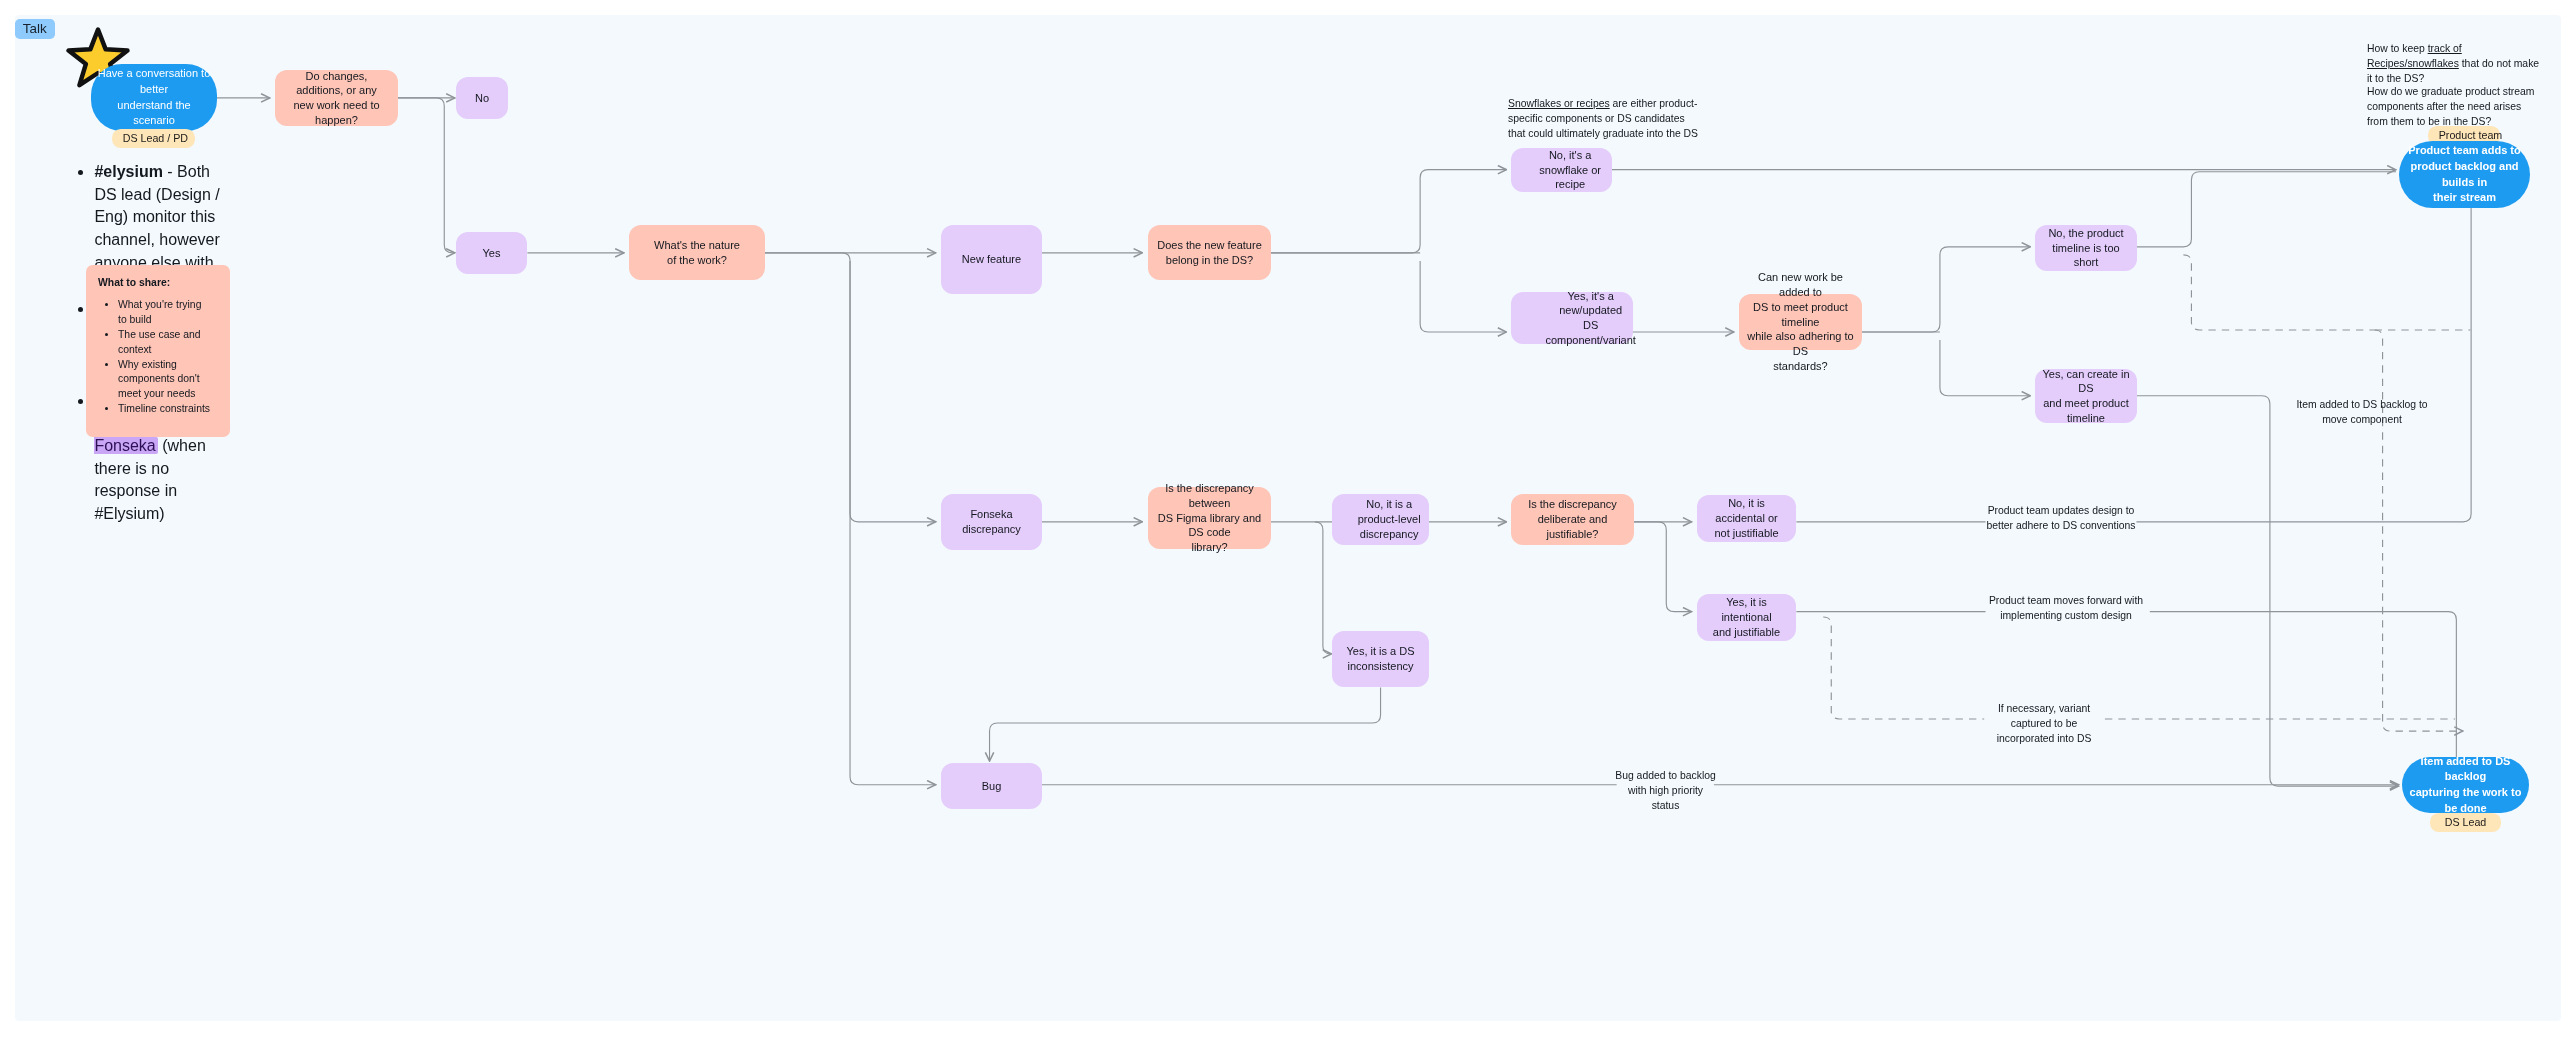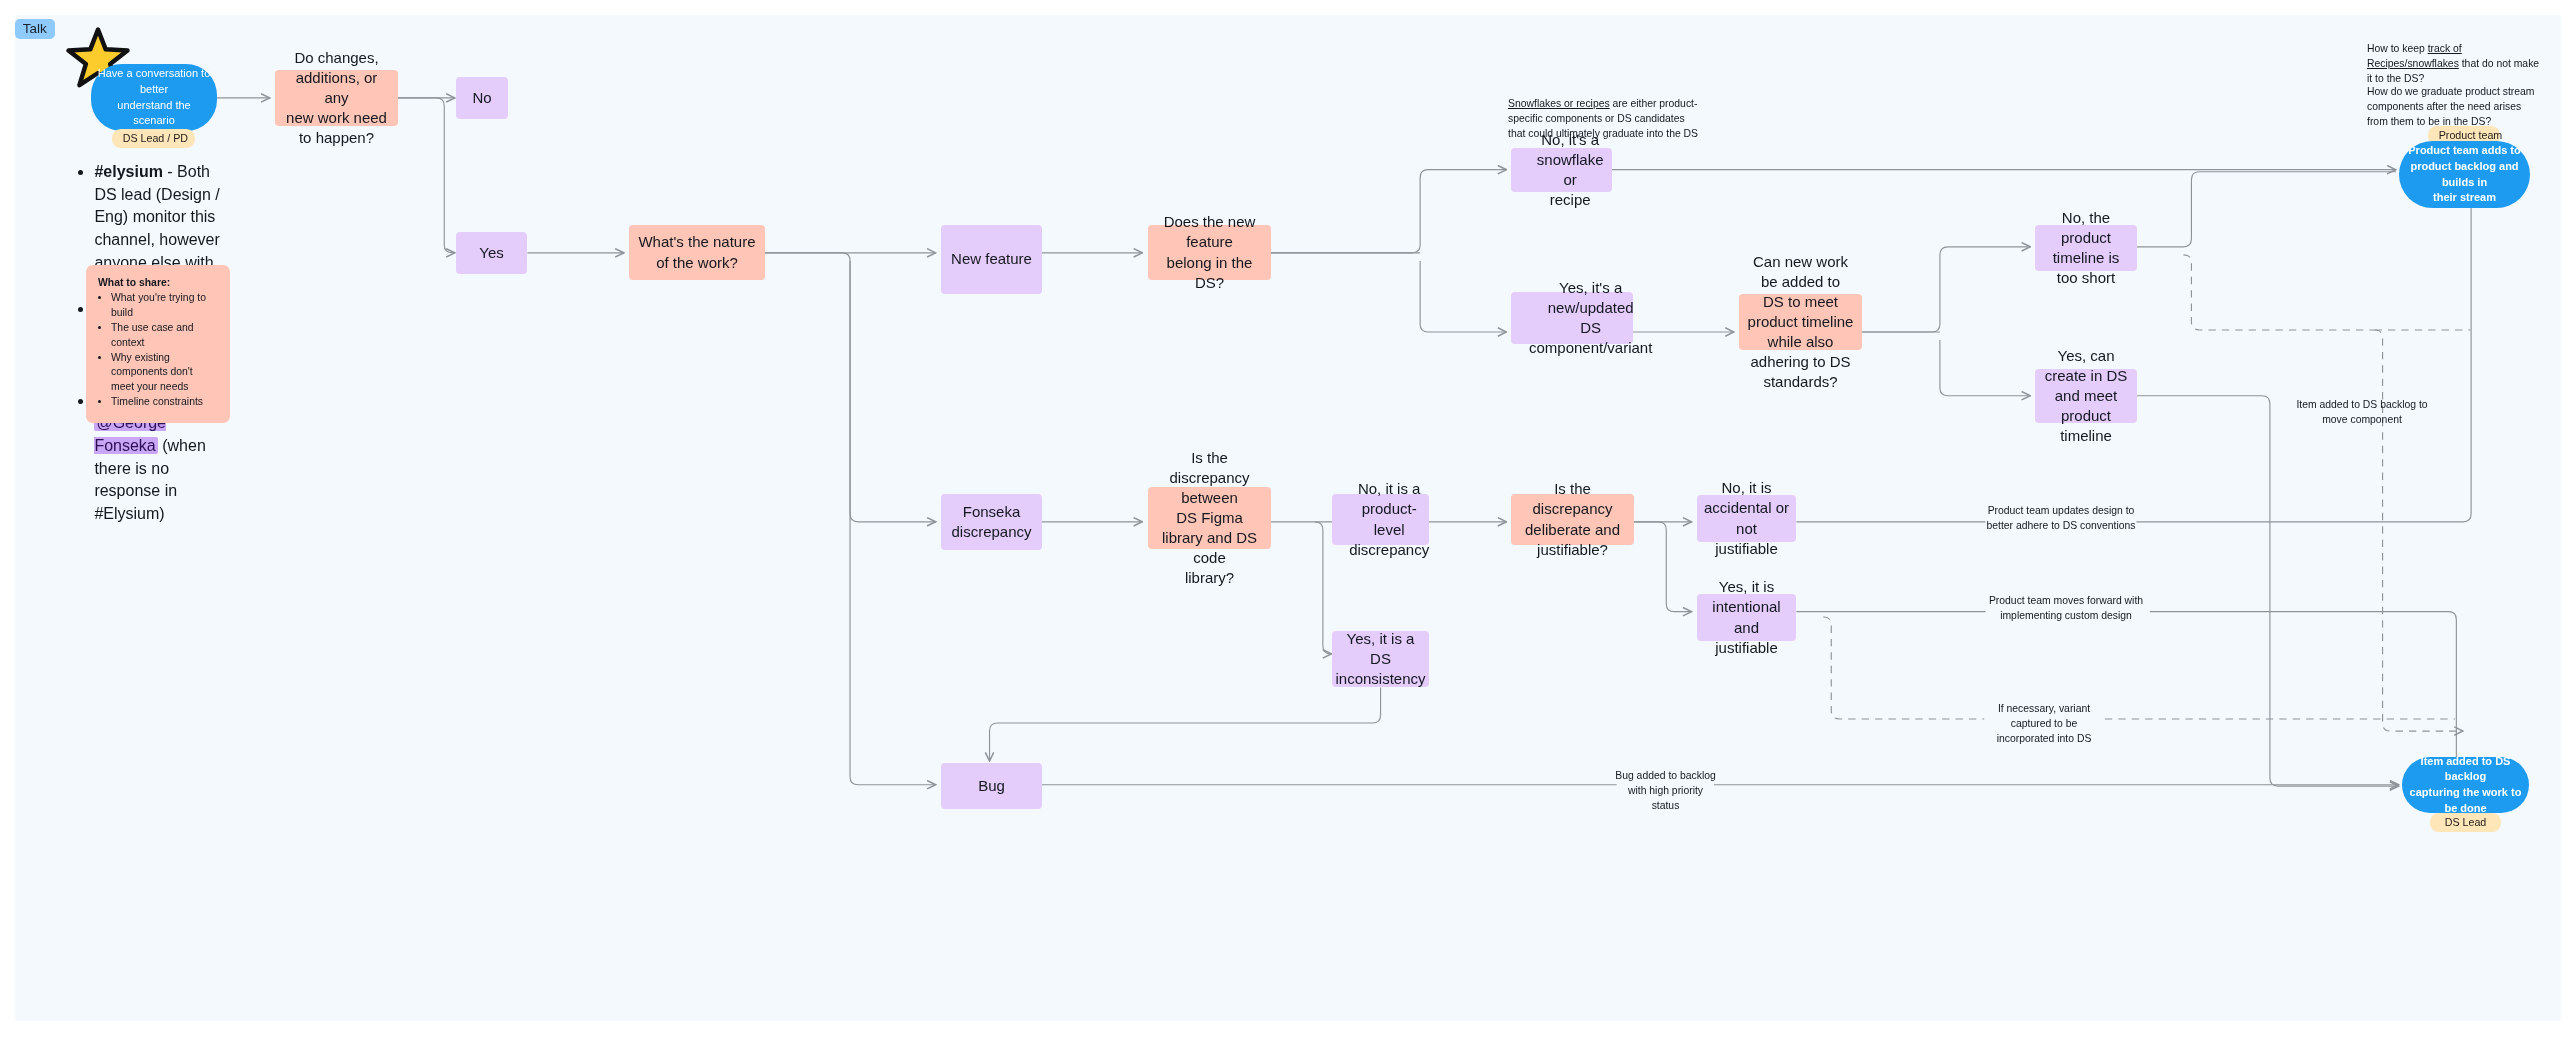--- a/index.html
+++ b/index.html
@@ -40,22 +40,22 @@
     line-height: 1;
   }
 
   
   .node {
     position: absolute;
     display: flex;
     align-items: center;
     justify-content: center;
     text-align: center;
-    border-radius: 4px;
-    font-size: 15px;
+    border-radius: 12px;
+    font-size: 11px;
     line-height: 1.34;
     color: #14181f;
     padding: 2.7px 6.7px;
     white-space: pre-line;
   }
   .node.salmon  { background: #ffc5b7; }
   .node.lilac   { background: #e4ccfb; }
   .node.blue {
     background: #1d9bf0;
     color: #ffffff;
@@ -108,21 +108,21 @@
   .card {
     position: absolute;
     background: #ffc5b7;
     border-radius: 6.7px;
     padding: 10.7px 12px 12px 12px;
     font-size: 10.4px;
     line-height: 1.42;
     color: #14181f;
   }
   .card .card-title { font-weight: 700; margin-bottom: 0.7px; }
-  .card ul { margin: 1px; padding-left: 12px; list-style: disc; }
+  .card ul { margin: 8px; padding-left: 12px; list-style: disc; }
 
   
   .star {
     position: absolute;
     width: 64px; height: 62px;
   }
 </style>
 </head>
 <body>
 

